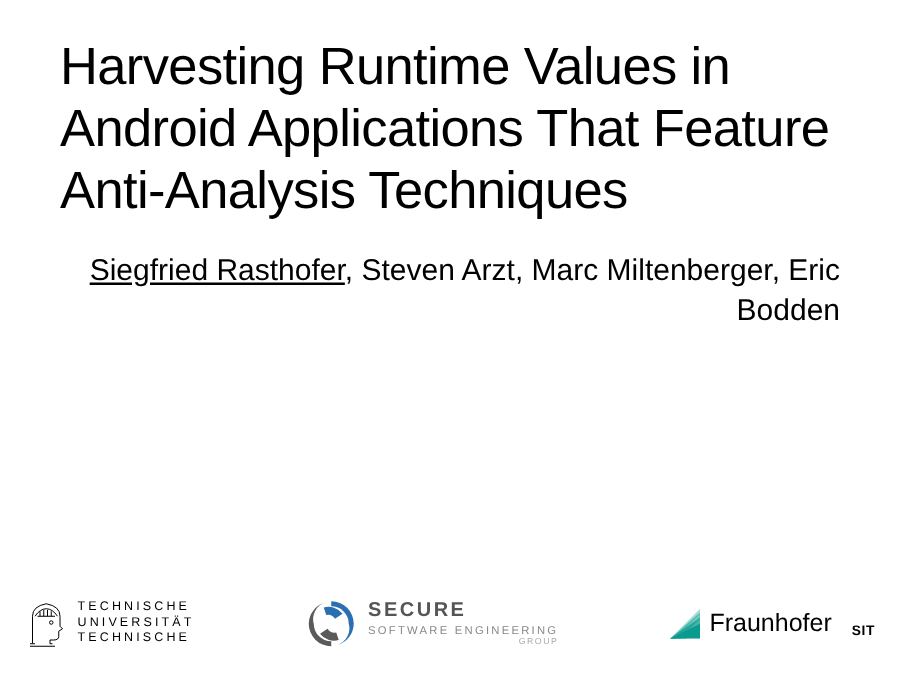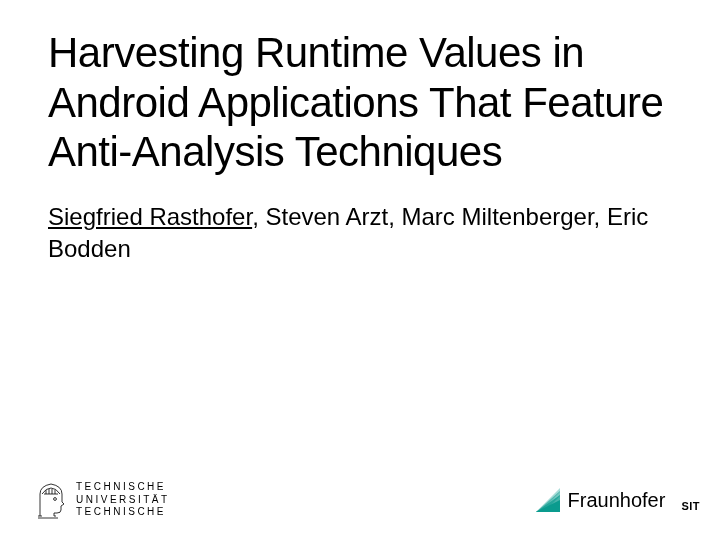--- a/index.html
+++ b/index.html
@@ -14,25 +14,26 @@
     font-size: 42px;
     line-height: 1.18;
     font-weight: 400;
     letter-spacing: -0.5px;
   }
   .authors {
     margin-top: 24px;
     font-size: 24px;
     line-height: 1.35;
     font-weight: 400;
+    text-align: right;
   }
   .authors .underlined { text-decoration: underline; }
   .logos {
     position: absolute;
-    left: 14px;
+    left: 0;
     right: 0;
     bottom: 20px;
     display: flex;
     align-items: center;
     justify-content: space-between;
     padding: 0 20px 0 20px;
   }
   
   .tud {
     display: flex;
@@ -134,20 +135,33 @@
           <path d="M4 38 L24 38"></path>
         </g>
       </svg>
       <div class="tud-text">
         <div>TECHNISCHE</div>
         <div>UNIVERSITÄT</div>
         <div>TECHNISCHE</div>
       </div>
     </div>
 
+    <div class="sse">
+      <svg class="sse-icon" viewBox="0 0 42 42">
+        <path d="M21 3 A18 18 0 0 1 39 21 A18 18 0 0 1 26 38 A14 14 0 0 0 35 21 A14 14 0 0 0 21 7 Z" fill="#2a6faf"></path>
+        <path d="M21 39 A18 18 0 0 1 3 21 A18 18 0 0 1 16 4 A14 14 0 0 0 7 21 A14 14 0 0 0 21 35 Z" fill="#5a5a5a"></path>
+        <path d="M15 8 A14 14 0 0 1 30 13 L24 17 A7 7 0 0 0 17 14 Z" fill="#2a6faf"></path>
+        <path d="M27 34 A14 14 0 0 1 12 29 L18 25 A7 7 0 0 0 25 28 Z" fill="#5a5a5a"></path>
+      </svg>
+      <div class="sse-text">
+        <div class="l1">SECURE</div>
+        <div class="l2">SOFTWARE ENGINEERING</div>
+        <div class="grp">GROUP</div>
+      </div>
+    </div>
 
     <div class="fh">
       <div class="fh-row">
         <svg class="fh-mark" viewBox="0 0 24 24">
           <rect x="0" y="0" width="24" height="24" fill="#ffffff"></rect>
           <polygon points="0,24 24,0 24,4 4,24" fill="#0a9b8e" opacity="0.35"></polygon>
           <polygon points="0,24 24,3 24,8 8,24" fill="#0a9b8e" opacity="0.55"></polygon>
           <polygon points="0,24 24,7 24,13 13,24" fill="#0a9b8e" opacity="0.75"></polygon>
           <polygon points="0,24 24,12 24,24" fill="#0a9b8e"></polygon>
         </svg>

